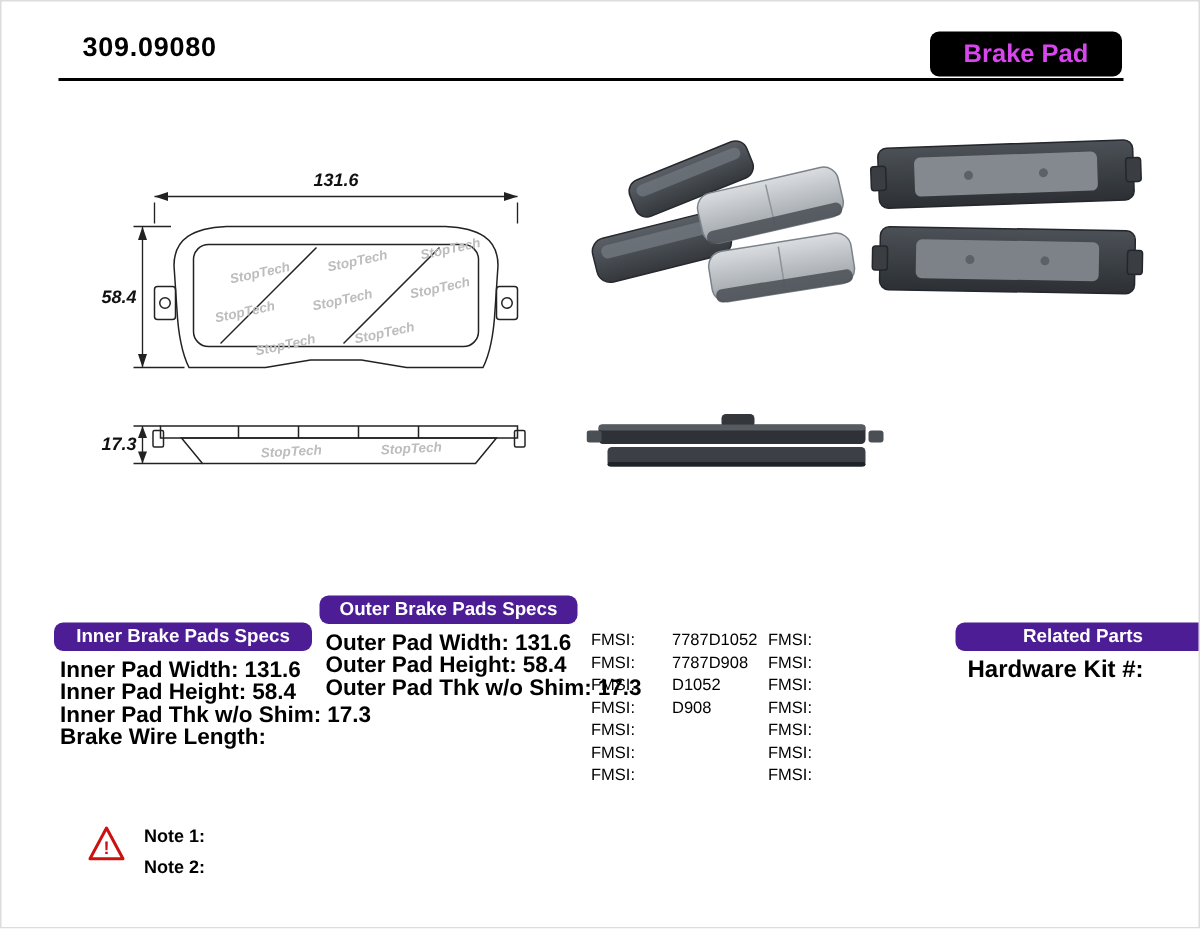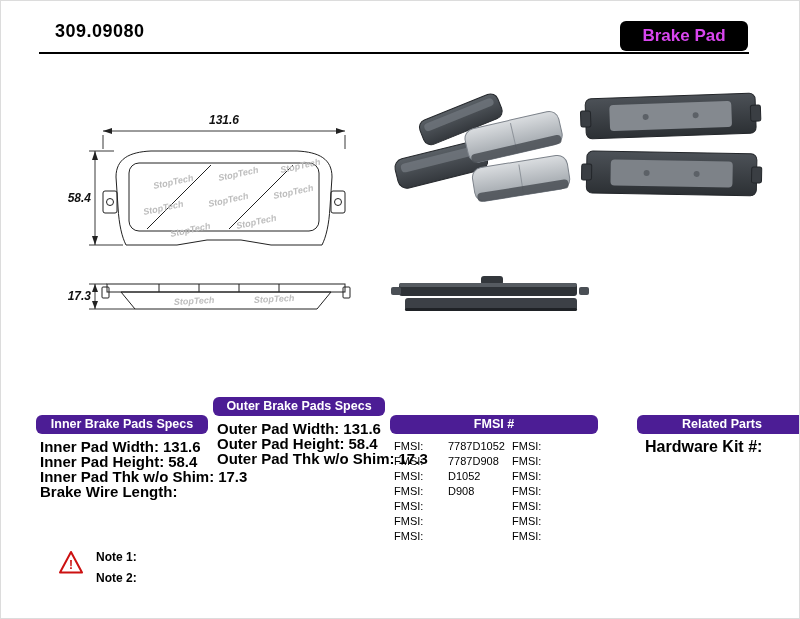--- a/index.html
+++ b/index.html
@@ -204,21 +204,20 @@
         <span class="val">58.4</span>
       </div>
       <div class="trow">
         <span class="lbl">Outer Pad Thk w/o Shim:</span>
         <span class="val">17.3</span>
       </div>
     </div>
   </div>
 
   <div class="col abs" style="left:389px;top:414px;width:208px">
-    <div class="thead">FMSI #</div>
     <div class="rows">
       <div class="fmsi-row">
         <span class="f-lbl">FMSI:</span>
         <span class="f-val">7787D1052</span>
         <span class="f-lbl2">FMSI:</span>
         <span class="f-val2"></span>
       </div>
       <div class="fmsi-row">
         <span class="f-lbl">FMSI:</span>
         <span class="f-val">7787D908</span>

